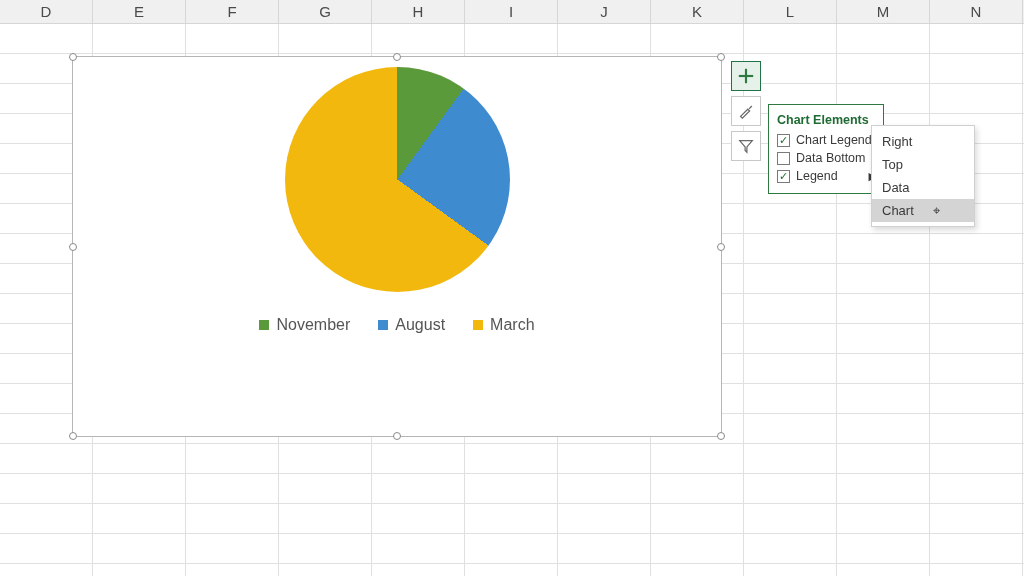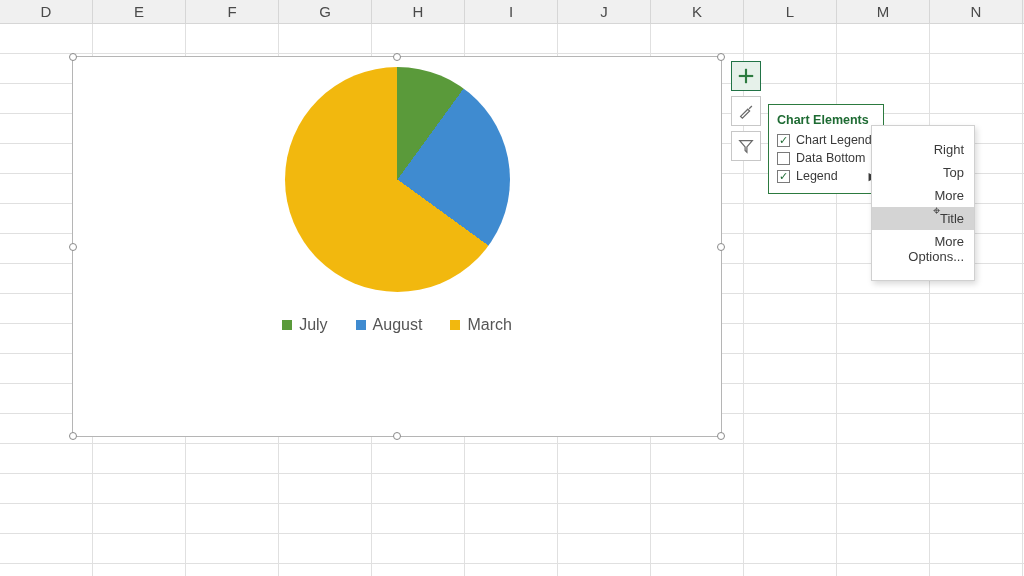--- a/index.html
+++ b/index.html
@@ -159,23 +159,22 @@
   }
 
   
   .submenu {
     position: absolute;
     left: 871px; top: 125px;
     width: 104px;
     background: #ffffff;
     border: 1px solid #d0d0d0;
     box-shadow: 2px 3px 6px rgba(0,0,0,0.15);
-    padding: 12px 0;
+    padding: 4px 0;
     font-size: 13px;
-    text-align: right;
   }
   .submenu .mi {
     padding: 4px 10px;
     cursor: pointer;
     position: relative;
   }
   .submenu .mi.hover {
     background: #d4d4d4;
   }
   .cursor-ptr {
@@ -464,21 +463,21 @@
   <div class="selhandle sh-br"></div>
 
 
   <div class="pie-holder">
     <div class="pie" id="pie" style="background: conic-gradient(rgb(90, 154, 58) 0deg, rgb(90, 154, 58) 36deg, rgb(63, 139, 208) 36deg, rgb(63, 139, 208) 126deg, rgb(242, 184, 14) 126deg, rgb(242, 184, 14) 360deg);"></div>
   </div>
 
   <div class="legend-row">
     <div class="legend-item">
       <span class="legend-swatch" id="sw0" style="background: rgb(90, 154, 58);"></span>
-      <span>July</span>
+      <span>November</span>
     </div>
     <div class="legend-item">
       <span class="legend-swatch" id="sw1" style="background: rgb(63, 139, 208);"></span>
       <span>August</span>
     </div>
     <div class="legend-item">
       <span class="legend-swatch" id="sw2" style="background: rgb(242, 184, 14);"></span>
       <span>March</span>
     </div>
   </div>
@@ -518,18 +517,17 @@
   <div class="pop-row">
     <span class="pop-check" id="chk2">✓</span>
     <span>Legend</span>
     <span class="pop-arrow">▶</span>
   </div>
 </div>
 
 <div class="submenu">
   <div class="mi" id="mi0">Right</div>
   <div class="mi" id="mi1">Top</div>
-  <div class="mi" id="mi2">More</div>
-  <div class="mi hover" id="mi3">Title</div>
-  <div class="mi" id="mi4">More Options...</div>
+  <div class="mi" id="mi2">Data</div>
+  <div class="mi hover" id="mi3">Chart</div>
 </div>
 
 <span class="cursor-ptr">⌖</span>
 
 </body></html>

